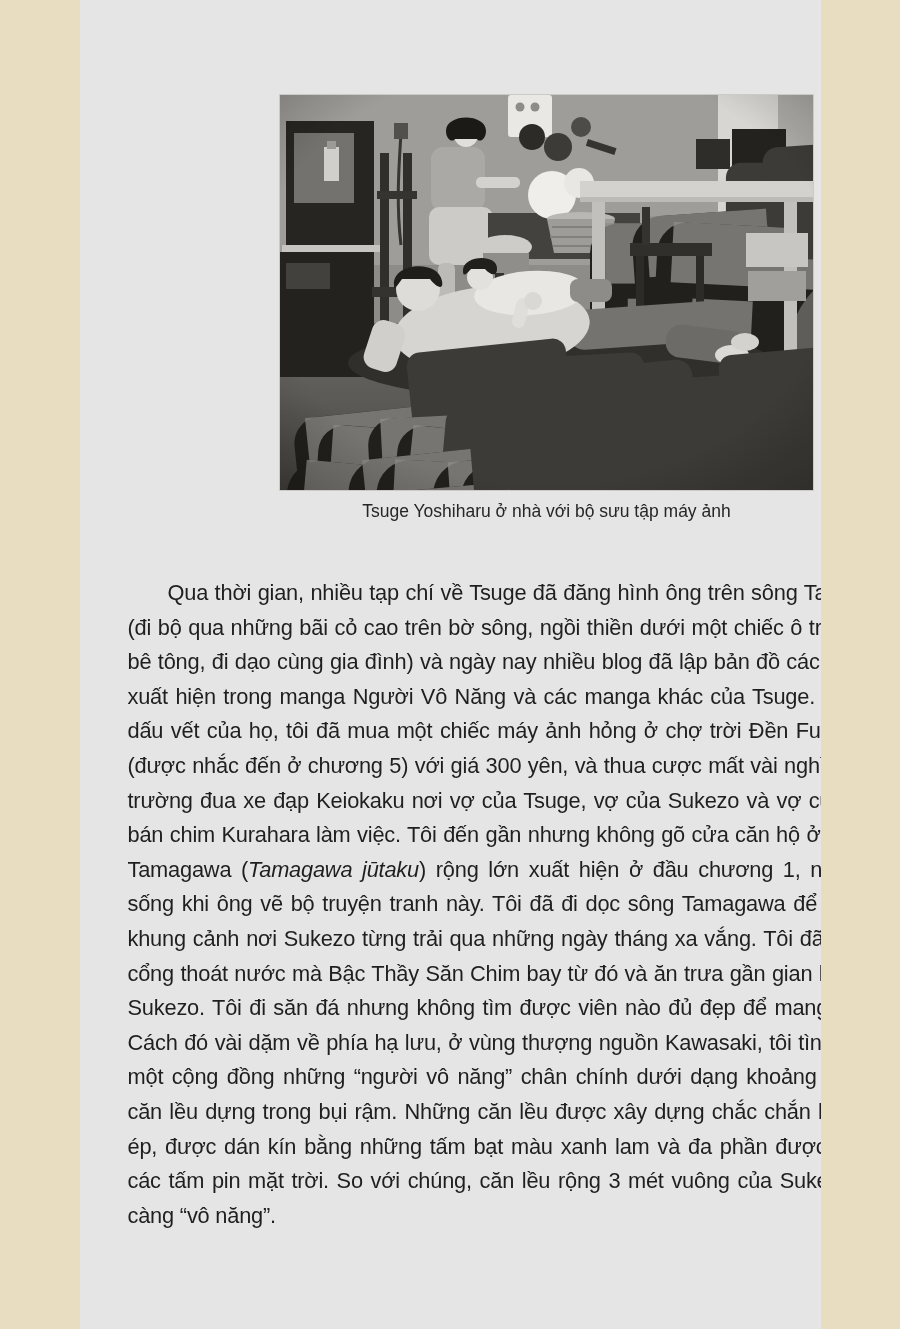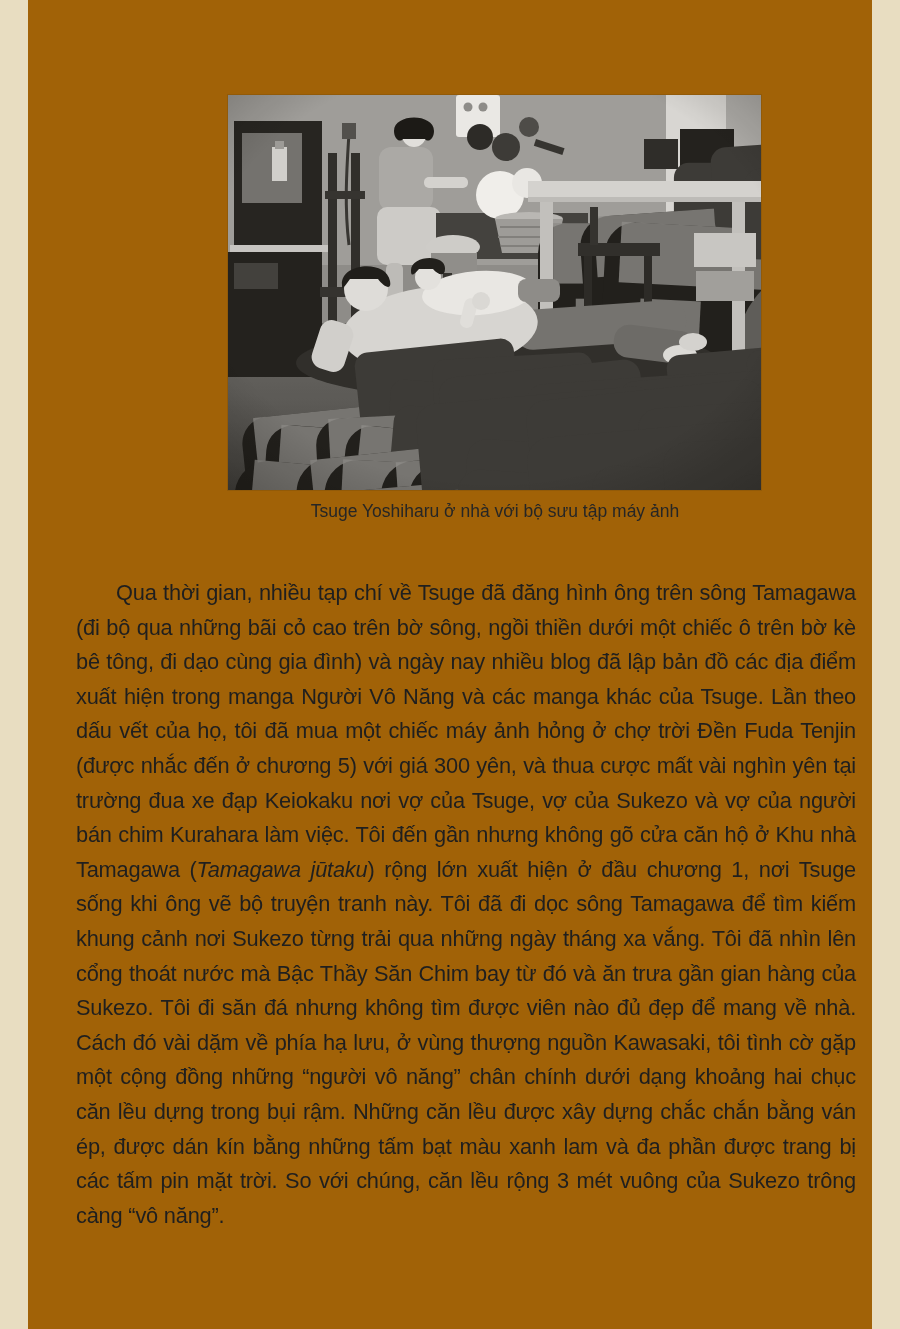--- a/index.html
+++ b/index.html
@@ -1,21 +1,21 @@
 <!DOCTYPE html>
 <html lang="vi"><head>
 <meta charset="utf-8">
 <style>
   html, body { margin: 0; padding: 0; background: #e8ddc1; }
   .page {
     position: relative;
-    width: 844px;
+    width: 741px;
     height: 1329px;
     margin: 0 auto;
-    background: #a16207;
+    background: #e5e5e5;
     overflow: hidden;
     font-family: "Liberation Sans", "DejaVu Sans", sans-serif;
     color: #1f1f1f;
   }
   .photo-figure {
     position: absolute;
     left: 200px;
     top: 95px;
     width: 533px;
     margin: 0;

